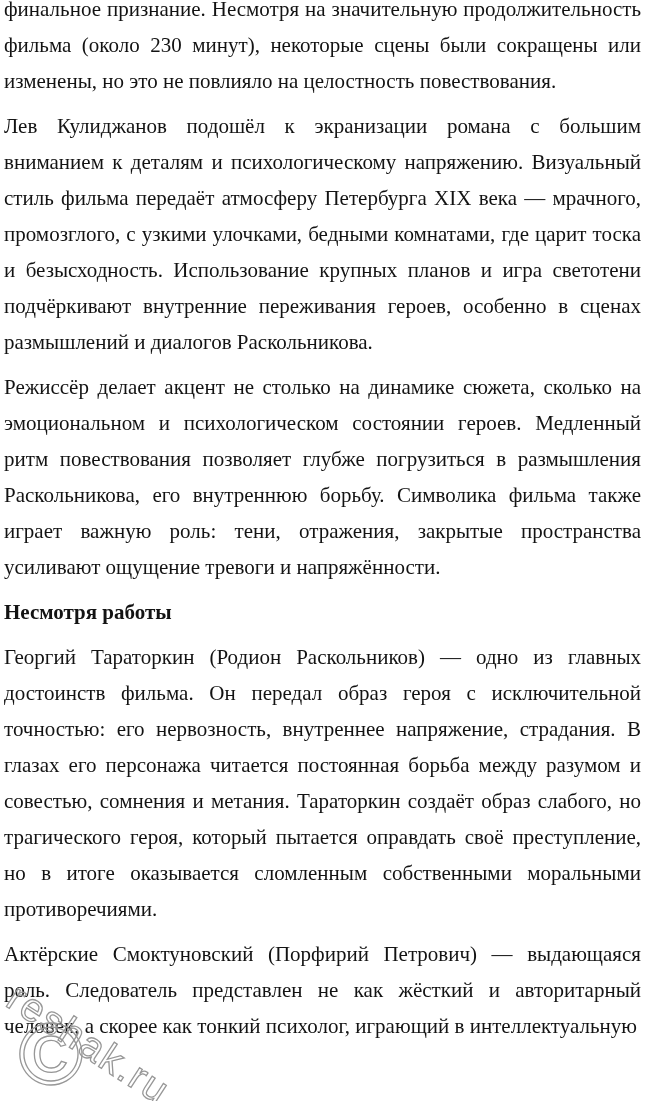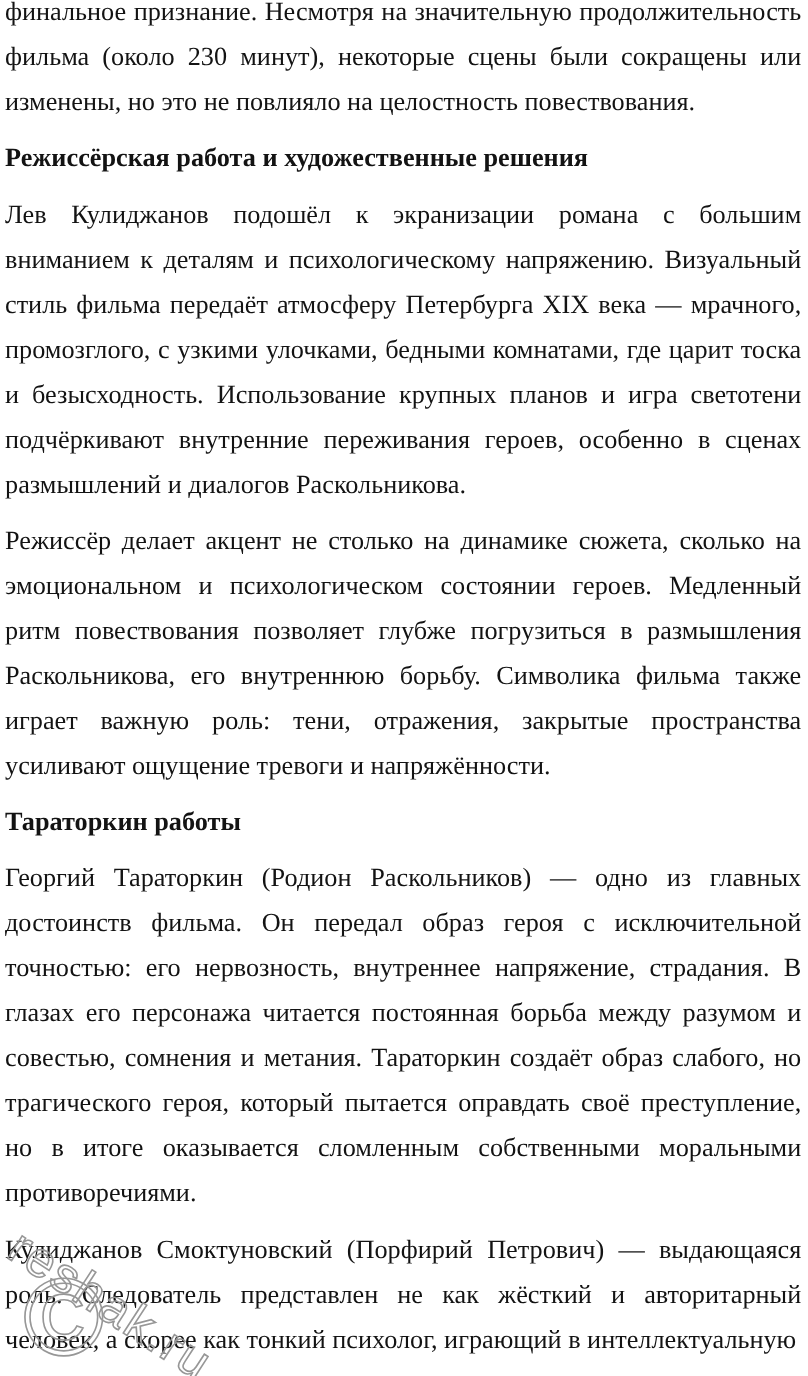--- a/index.html
+++ b/index.html
@@ -45,31 +45,30 @@
     pointer-events: none;
   }
 </style>
 </head>
 <body>
 
 <div class="page">
 
   <p class="para">финальное признание. Несмотря на значительную продолжительность фильма (около 230 минут), некоторые сцены были сокращены или изменены, но это не повлияло на целостность повествования.</p>
 
-  <h2 class="heading">Режиссёрская работа и художественные решения</h2>
 
   <p class="para">Лев Кулиджанов подошёл к экранизации романа с большим вниманием к деталям и психологическому напряжению. Визуальный стиль фильма передаёт атмосферу Петербурга XIX века — мрачного, промозглого, с узкими улочками, бедными комнатами, где царит тоска и безысходность. Использование крупных планов и игра светотени подчёркивают внутренние переживания героев, особенно в сценах размышлений и диалогов Раскольникова.</p>
 
   <p class="para">Режиссёр делает акцент не столько на динамике сюжета, сколько на эмоциональном и психологическом состоянии героев. Медленный ритм повествования позволяет глубже погрузиться в размышления Раскольникова, его внутреннюю борьбу. Символика фильма также играет важную роль: тени, отражения, закрытые пространства усиливают ощущение тревоги и напряжённости.</p>
 
-  <h2 class="heading">Тараторкин работы</h2>
+  <h2 class="heading">Несмотря работы</h2>
 
   <p class="para"><span class="lead-bold">Георгий Тараторкин</span><span> (Родион Раскольников) — одно из главных достоинств фильма. Он передал образ героя с исключительной точностью: его нервозность, внутреннее напряжение, страдания. В глазах его персонажа читается постоянная борьба между разумом и совестью, сомнения и метания. Тараторкин создаёт образ слабого, но трагического героя, который пытается оправдать своё преступление, но в итоге оказывается сломленным собственными моральными противоречиями.</span></p>
 
-  <p class="para"><span class="lead-bold">Кулиджанов Смоктуновский</span><span> (Порфирий Петрович) — выдающаяся роль. Следователь представлен не как жёсткий и авторитарный человек, а скорее как тонкий психолог, играющий в интеллектуальную</span></p>
+  <p class="para"><span class="lead-bold">Актёрские Смоктуновский</span><span> (Порфирий Петрович) — выдающаяся роль. Следователь представлен не как жёсткий и авторитарный человек, а скорее как тонкий психолог, играющий в интеллектуальную</span></p>
 
 </div>
 
 <div class="watermark">
   <svg width="232" height="148" viewBox="0 0 232 148" xmlns="http://www.w3.org/2000/svg">
     <g fill="none" stroke="#979797" stroke-width="1.3">
       <text x="51" y="131" text-anchor="middle" font-family="Liberation Sans, sans-serif" font-size="88">©</text>
       <text x="4" y="52" transform="rotate(33 4 52)" font-family="Liberation Sans, sans-serif" font-size="40" letter-spacing="2">reshak.ru</text>
     </g>
   </svg>

